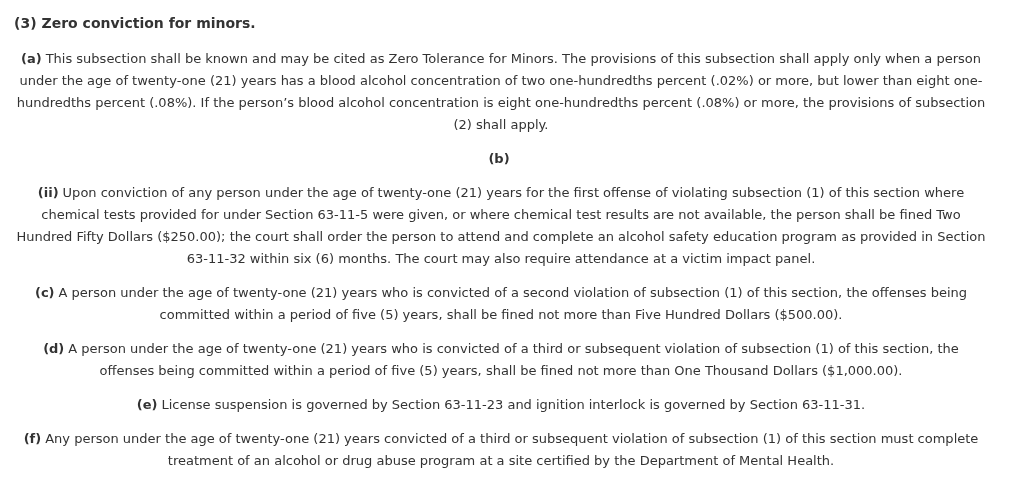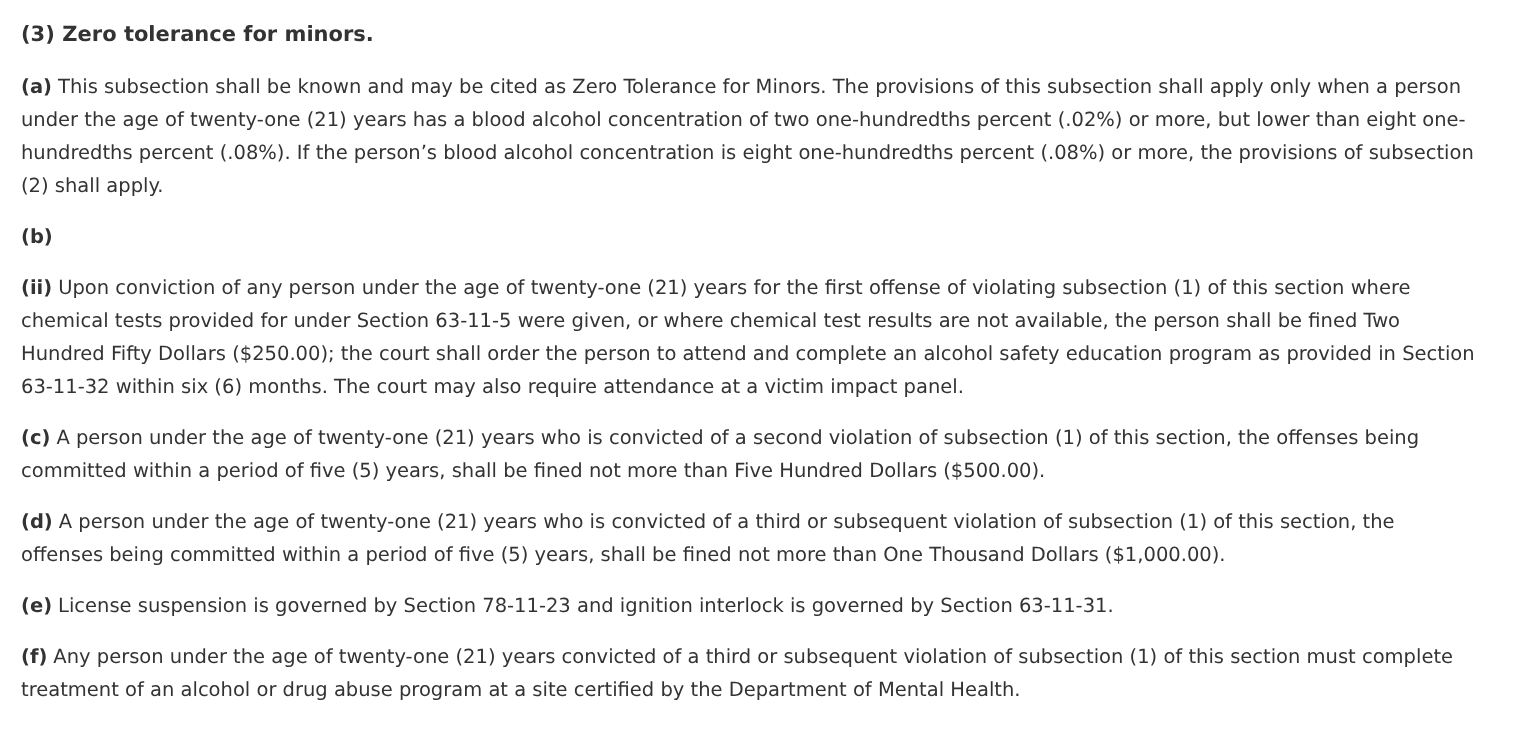--- a/index.html
+++ b/index.html
@@ -23,36 +23,36 @@
   .heading {
     font-weight: bold;
     font-size: 14px;
     margin: 0 0 14px 0;
   }
   .heading .hlabel {
     margin-right: 5px;
   }
   p.para {
     margin: 0 0 12px 0;
-    text-align: left;
+    text-align: center;
   }
   .level-1 { margin-left: 33px; }
   .level-2 { margin-left: 61px; }
   .plabel {
     font-weight: bold;
     margin-right: 4px;
   }
 </style>
 </head>
 <body>
 
 <div class="doc">
 
   <div class="heading">
-    <strong class="hlabel">(3)</strong><strong>Zero tolerance for minors.</strong>
+    <strong class="hlabel">(3)</strong><strong>Zero conviction for minors.</strong>
   </div>
 
   <p class="para level-1">
     <strong class="plabel">(a)</strong><span>This subsection shall be known and may be cited as Zero Tolerance for Minors. The provisions of this subsection shall apply only when a person under the age of twenty-one (21) years has a blood alcohol concentration of two one-hundredths percent (.02%) or more, but lower than eight one-hundredths percent (.08%). If the person’s blood alcohol concentration is eight one-hundredths percent (.08%) or more, the provisions of subsection (2) shall apply.</span>
   </p>
 
   <p class="para level-1">
     <strong class="plabel">(b)</strong><span></span>
   </p>
 
@@ -63,20 +63,20 @@
 
   <p class="para level-1">
     <strong class="plabel">(c)</strong><span>A person under the age of twenty-one (21) years who is convicted of a second violation of subsection (1) of this section, the offenses being committed within a period of five (5) years, shall be fined not more than Five Hundred Dollars ($500.00).</span>
   </p>
 
   <p class="para level-1">
     <strong class="plabel">(d)</strong><span>A person under the age of twenty-one (21) years who is convicted of a third or subsequent violation of subsection (1) of this section, the offenses being committed within a period of five (5) years, shall be fined not more than One Thousand Dollars ($1,000.00).</span>
   </p>
 
   <p class="para level-1">
-    <strong class="plabel">(e)</strong><span>License suspension is governed by Section 78-11-23 and ignition interlock is governed by Section 63-11-31.</span>
+    <strong class="plabel">(e)</strong><span>License suspension is governed by Section 63-11-23 and ignition interlock is governed by Section 63-11-31.</span>
   </p>
 
   <p class="para level-1">
     <strong class="plabel">(f)</strong><span>Any person under the age of twenty-one (21) years convicted of a third or subsequent violation of subsection (1) of this section must complete treatment of an alcohol or drug abuse program at a site certified by the Department of Mental Health.</span>
   </p>
 
 </div>
 
 </body></html>

